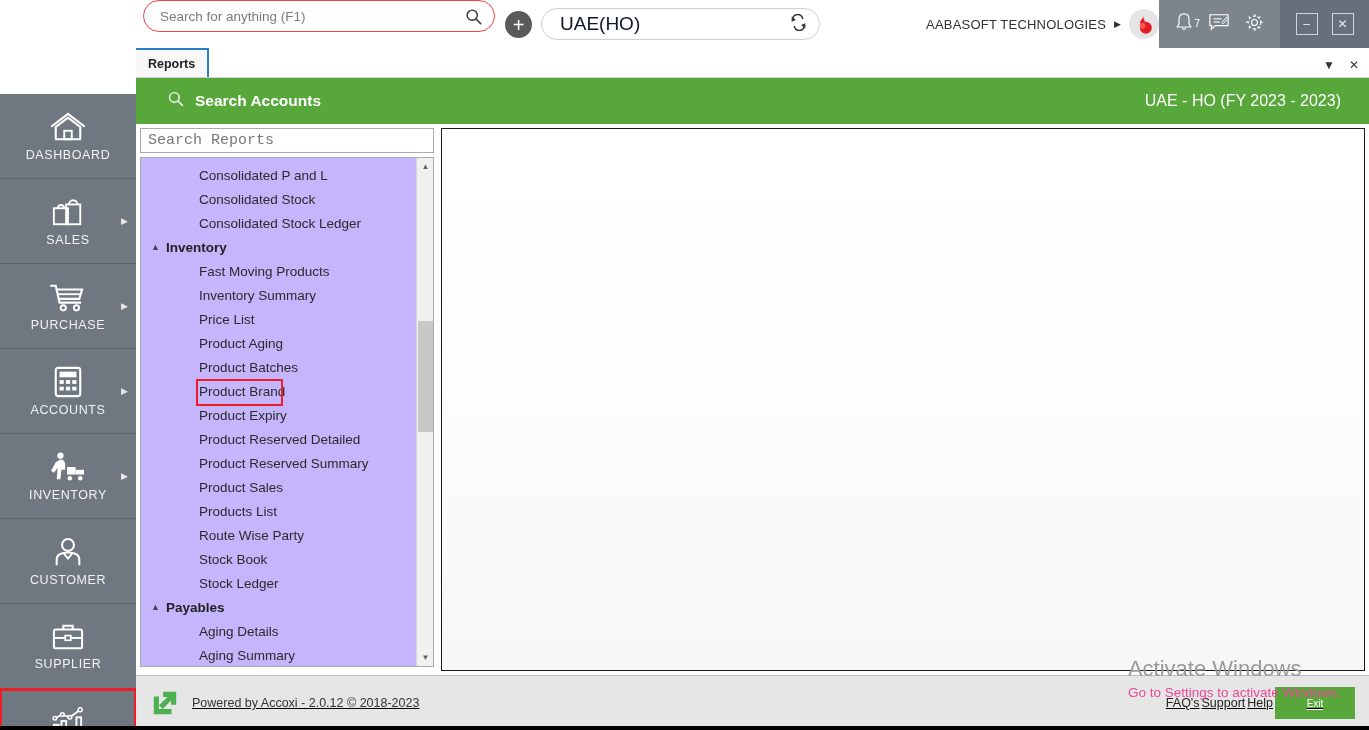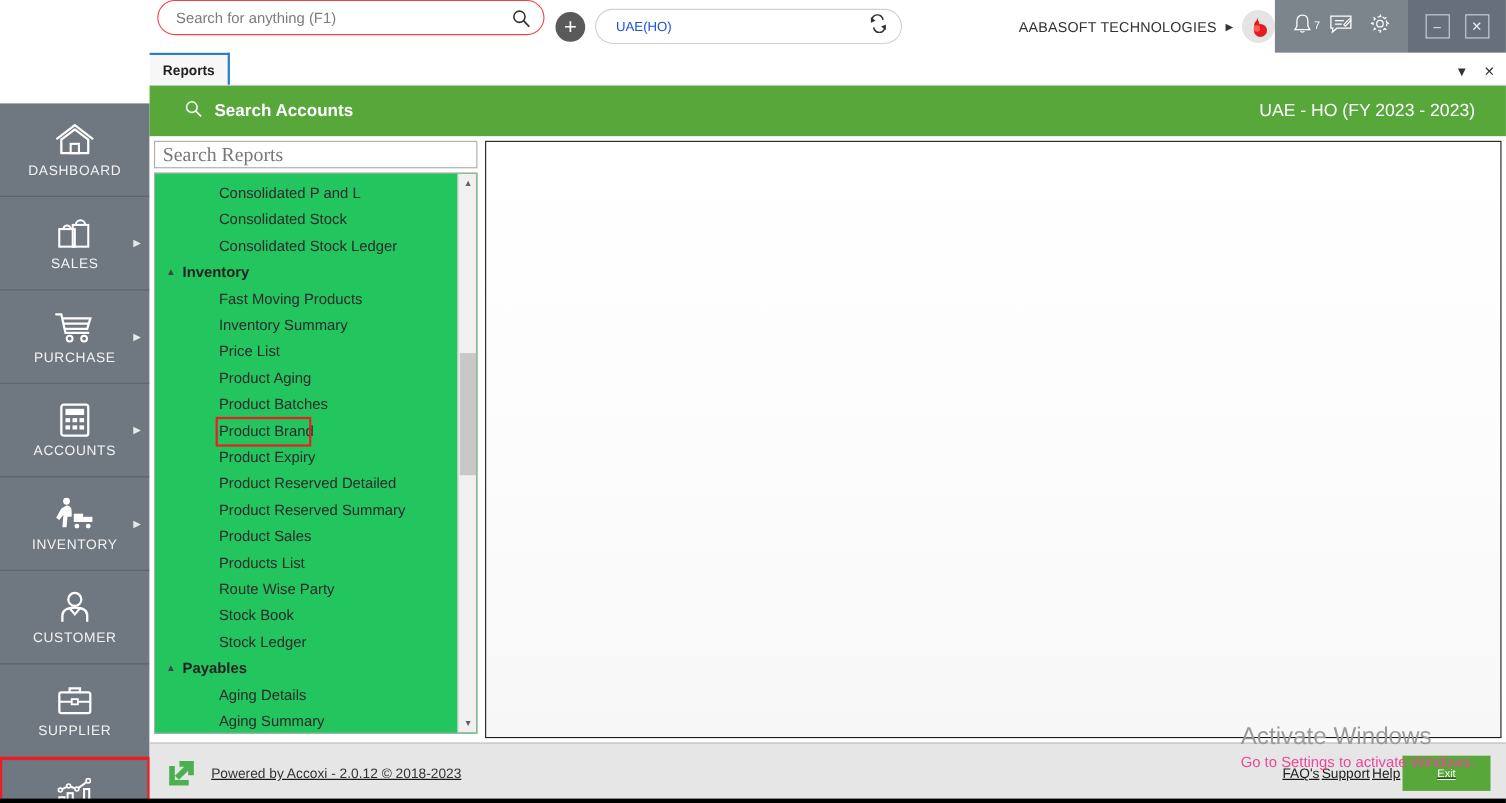--- a/index.html
+++ b/index.html
@@ -62,21 +62,21 @@
     font-size: 20px; line-height: 1; font-weight: 300;
     cursor: pointer;
   }
   .branch-box {
     position: absolute; left: 541px; top: 8px;
     width: 279px; height: 32px;
     border: 1px solid #d0d0d0; border-radius: 16px;
     background: #fff; display: flex; align-items: center;
     padding: 0 12px 0 18px; justify-content: space-between;
   }
-  .branch-box .branch-label { font-size: 12px; color: #1d4ed8; }
+  .branch-box .branch-label { font-size: 19px; color: #0f172a; }
   .company-area {
     position: absolute; right: 210px; top: 0; height: 48px;
     display: flex; align-items: center; gap: 8px;
   }
   .company-name { font-size: 13px; color: #333; letter-spacing: 0.2px; }
   .company-caret { font-size: 9px; color: #333; }
   .avatar {
     width: 30px; height: 30px; border-radius: 50%;
     background: #e4e4e4; display: flex; align-items: center;
     justify-content: center; overflow: hidden;
@@ -176,28 +176,28 @@
     position: absolute; left: 4px; top: 4px;
     width: 300px; height: 543px;
   }
   .report-search {
     width: 294px; height: 25px;
     border: 1px solid #ababab; background: #fff;
     display: flex; align-items: center; padding: 0 7px;
   }
   .report-search input {
     width: 100%; border: none; outline: none;
-    font-size: 18px; color: #444;
-    font-family: Liberation Serif, serif;
+    font-size: 15px; color: #444;
+    font-family: Liberation Mono, monospace;
   }
   .report-search input::placeholder { color: #787878; }
   .report-list-wrap {
     position: relative; margin-top: 4px;
     width: 294px; height: 510px;
-    border: 1px solid #ababab; background: #22c55e;
+    border: 1px solid #ababab; background: #c4b5fd;
     overflow: hidden;
   }
   .report-list {
     position: absolute; left: 0; top: 0; width: 276px; height: 100%;
     padding-top: 5px;
   }
   .rl-group {
     display: flex; align-items: center; gap: 6px;
     height: 24px; padding-left: 10px;
     font-size: 13.5px; font-weight: bold; color: #222;

